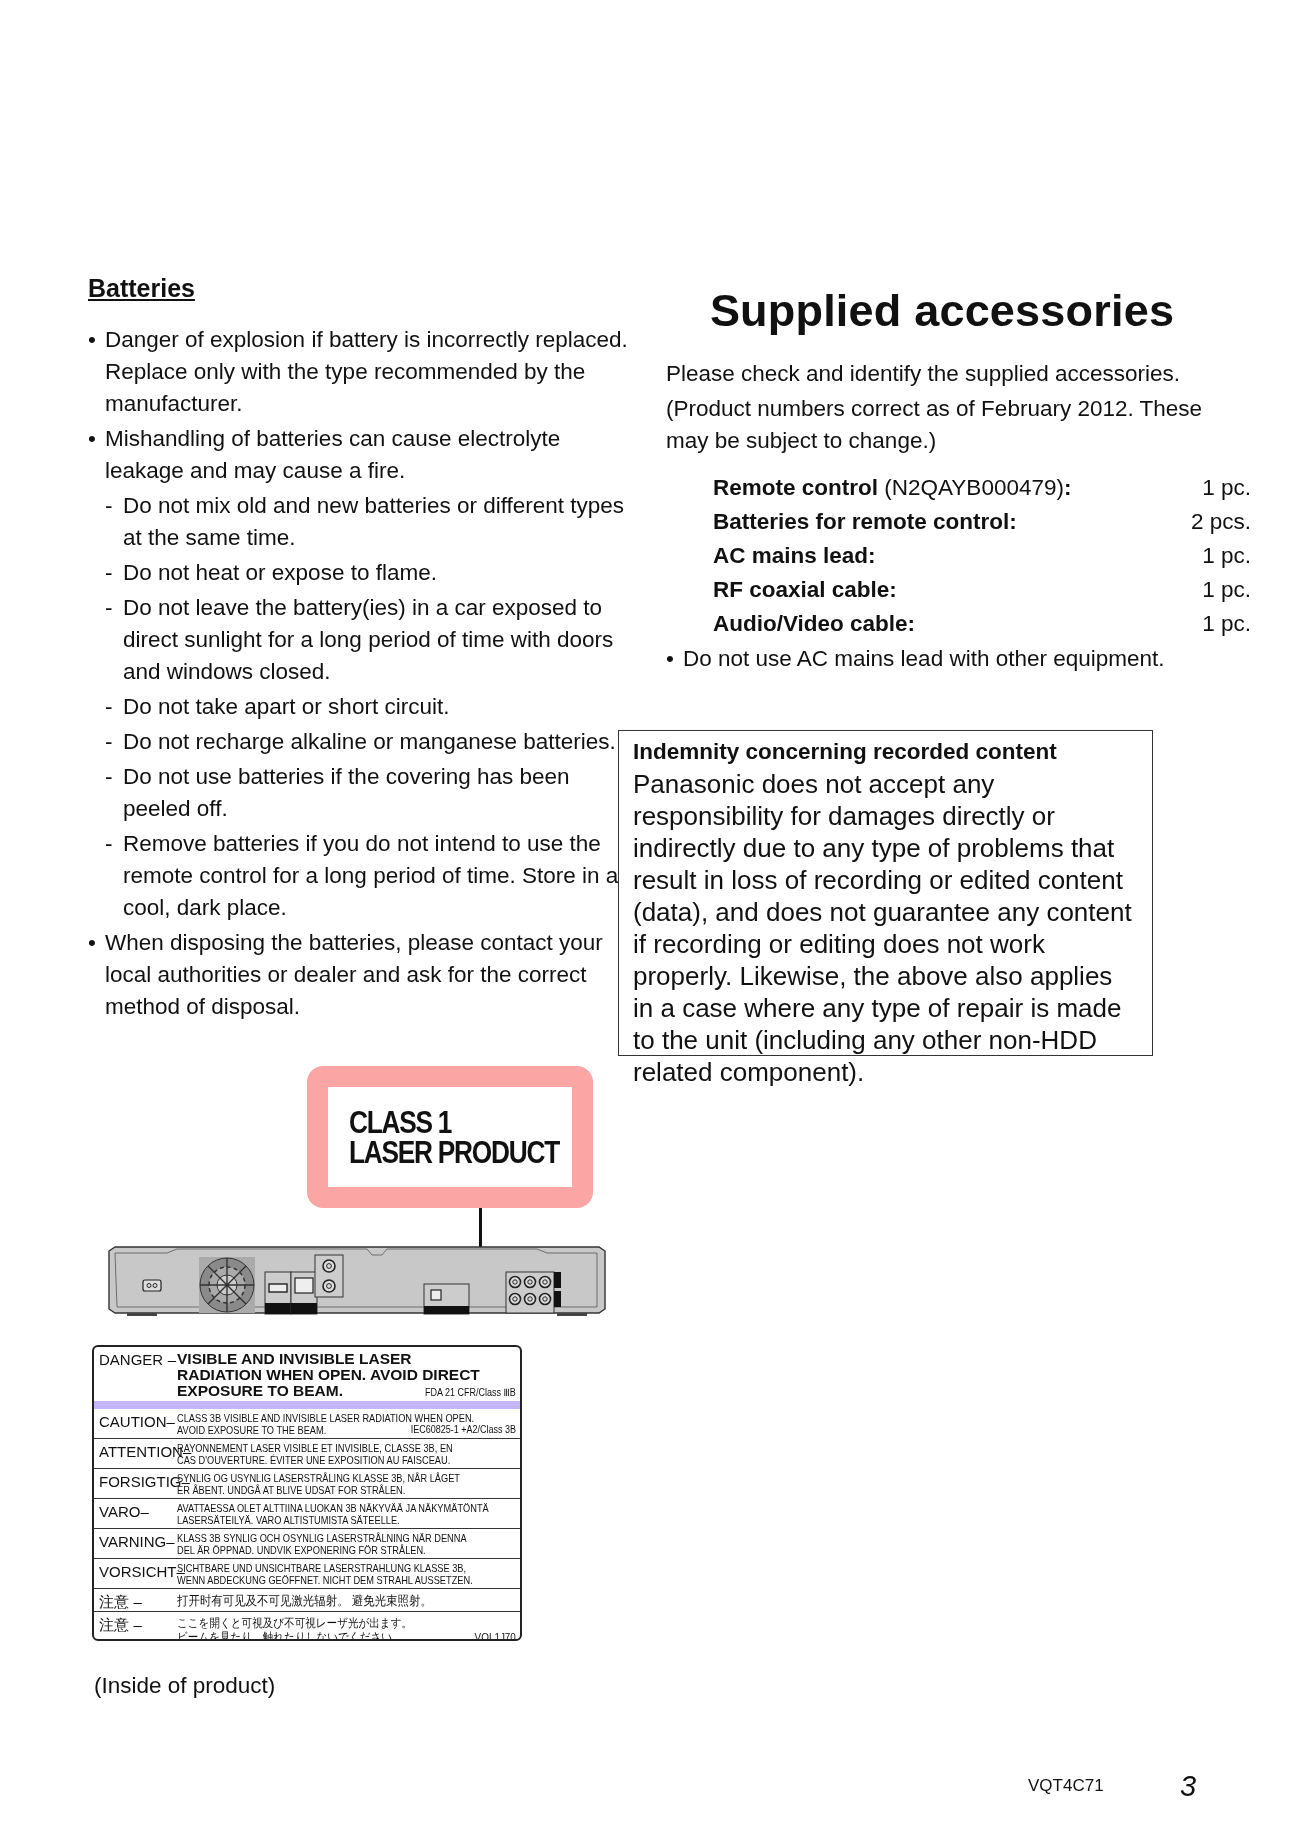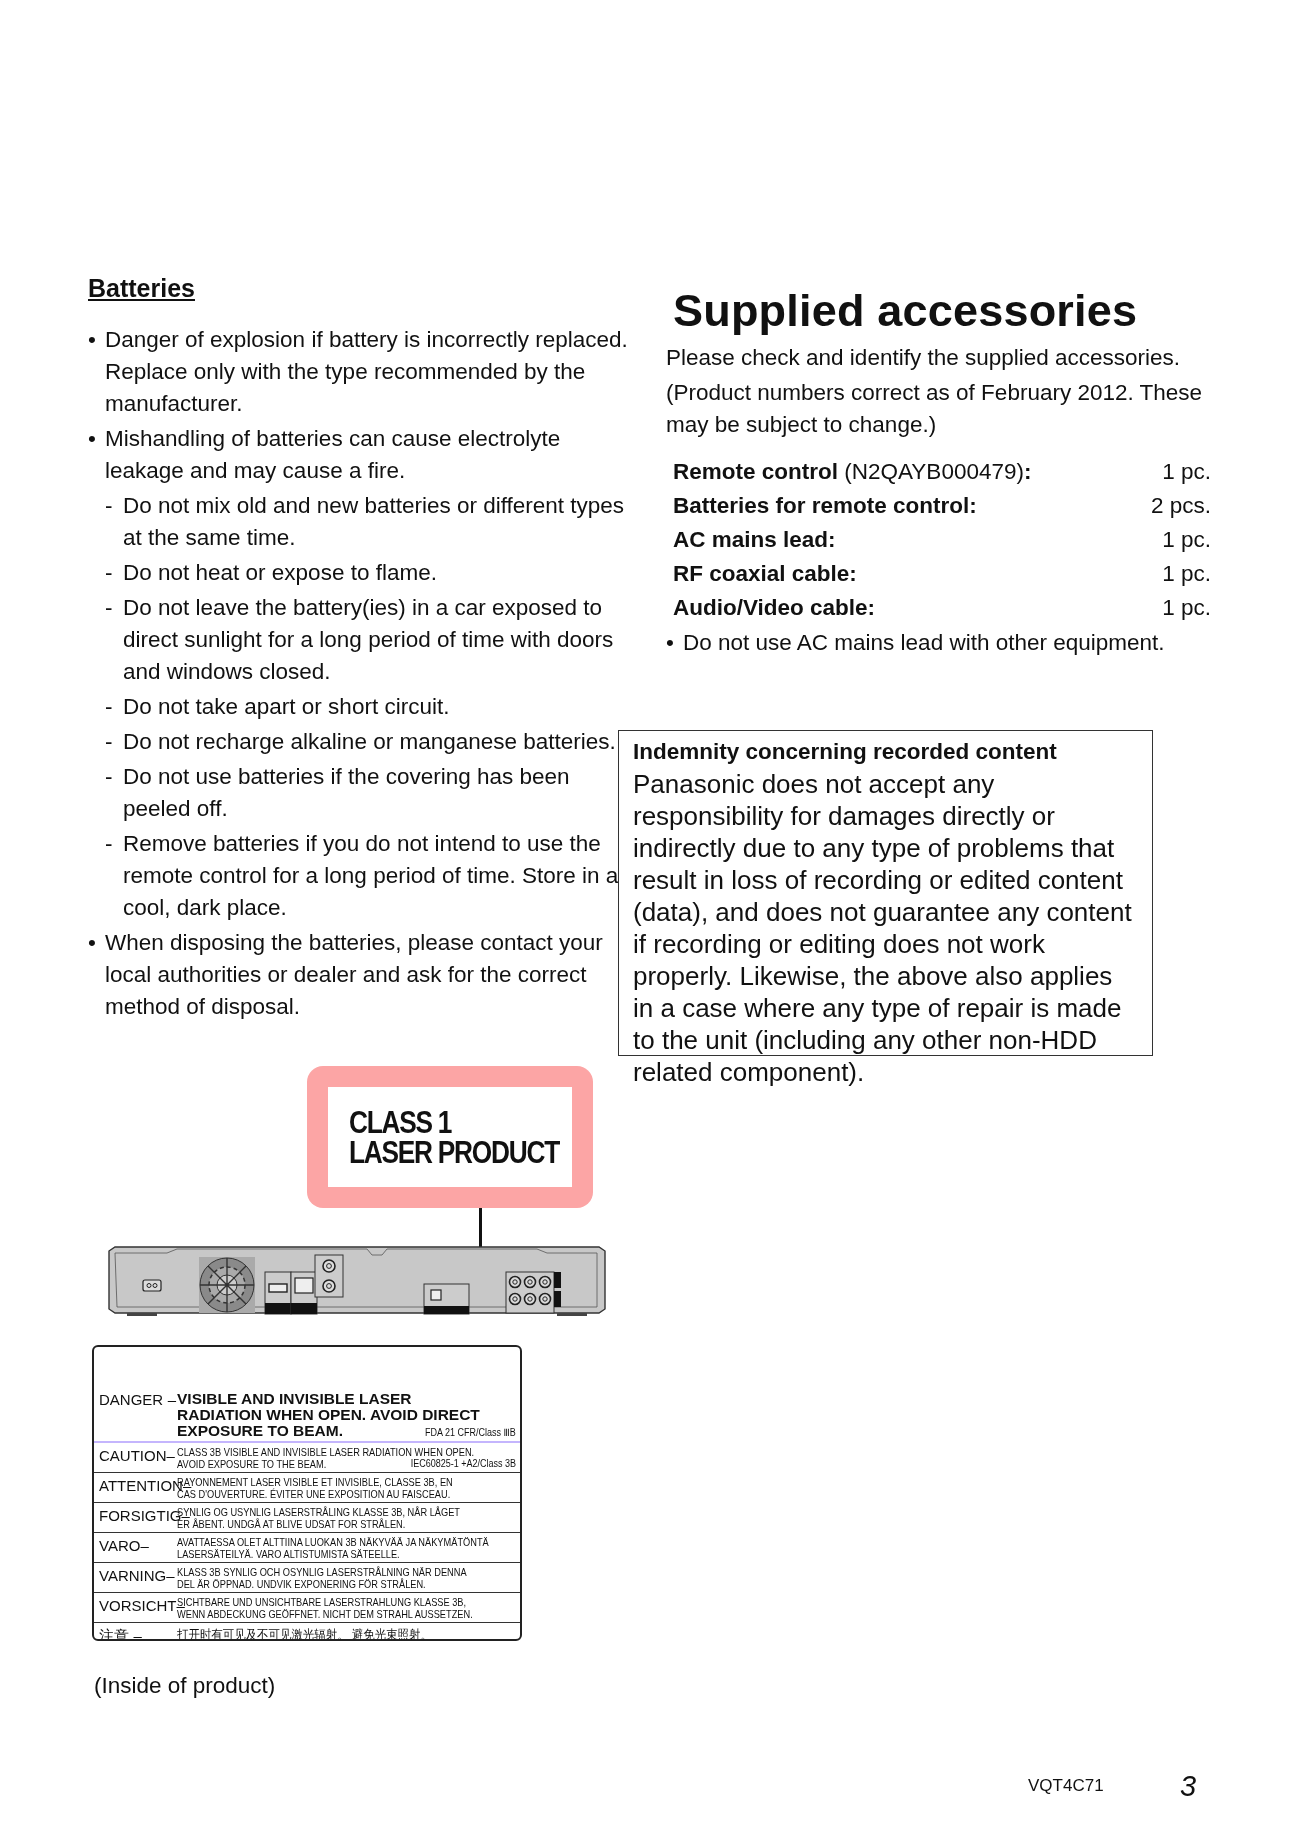--- a/index.html
+++ b/index.html
@@ -12,23 +12,23 @@
   
   #left-col { left: 88px; top: 272px; width: 545px; }
   .h-batt { font-size: 25px; font-weight: bold; line-height: 32px; margin-bottom: 20px; text-decoration: underline; }
   .bullet { position: relative; padding-left: 17px; margin-bottom: 3px; }
   .bullet .mark { position: absolute; left: 0; top: 0; }
   .sub { position: relative; padding-left: 35px; margin-bottom: 3px; }
   .sub .mark { position: absolute; left: 17px; top: 0; }
 
   
   #right-col { left: 666px; top: 286px; width: 545px; }
-  .h-supplied { font-size: 45px; font-weight: bold; line-height: 50px; margin: 0 0 6px 7px; letter-spacing: 0.2px; }
+  .h-supplied { font-size: 45px; font-weight: bold; line-height: 50px; margin: 0 0 22px 7px; letter-spacing: 0.2px; text-align: center; }
   .para { margin-bottom: 3px; }
-  .acc-table { margin-top: 14px; padding-left: 7px; width: 538px; }
+  .acc-table { margin-top: 14px; padding-left: 7px; width: 538px; margin-left: 40px; }
   .acc-row { display: flex; justify-content: space-between; line-height: 34px; font-size: 22.5px; }
   .acc-row .qty { text-align: right; }
   .acc-note { position: relative; padding-left: 17px; margin-top: 2px; }
   .acc-note .mark { position: absolute; left: 0; top: 0; }
 
   #indemnity { left: 618px; top: 730px; width: 535px; height: 326px; border: 1.5px solid #333; box-sizing: border-box; padding: 5px 14px; }
   #indemnity .title { font-weight: bold; font-size: 22.5px; line-height: 32px; }
   #indemnity .body { font-size: 26px; line-height: 32px; }
 
   
@@ -37,21 +37,21 @@
   #laser-label .l1, #laser-label .l2 { font-family: "Liberation Sans", sans-serif; font-weight: bold; font-size: 32px; line-height: 30px; letter-spacing: -1.5px; transform: scaleX(0.82); transform-origin: left; white-space: nowrap; color: #111; }
   #connector { left: 479px; top: 1208px; width: 3px; height: 88px; background: #111; }
 
   
   #device { left: 107px; top: 1245px; width: 500px; height: 72px; }
 
   
   #warning { left: 92px; top: 1345px; width: 430px; height: 296px; border: 2.5px solid #222; border-radius: 6px; box-sizing: border-box; overflow: hidden; }
   .wrow { display: flex; border-bottom: 1px solid #333; padding: 0 4px 0 5px; }
   .wrow:last-child { border-bottom: none; }
-  .wrow.danger { border-bottom: 2px solid #c4b5fd; margin-top: 40px; }
+  .wrow.danger { border-bottom: 8px solid #c4b5fd; }
   .wrow .lab { font-size: 15px; line-height: 17px; white-space: nowrap; transform: scaleX(0.88); transform-origin: left; }
   .wrow .dash { font-size: 15px; }
   .wrow .msg { font-size: 10.5px; line-height: 11.5px; white-space: nowrap; transform: scaleX(0.88); transform-origin: left; }
   .wrow.danger .msg { font-size: 15.5px; line-height: 16px; transform: none; font-weight: bold; }
   .labcell { width: 78px; flex: 0 0 78px; padding-top: 4px; }
   .msgcell { flex: 1; padding: 4px 0 2px 0; position: relative; }
   .danger-msg-line { display: block; }
   .r-code { position: absolute; right: 0; bottom: 3px; font-size: 10px; transform: scaleX(0.9); transform-origin: right; }
 
   #caption { left: 94px; top: 1672px; font-size: 22.5px; line-height: 28px; }

